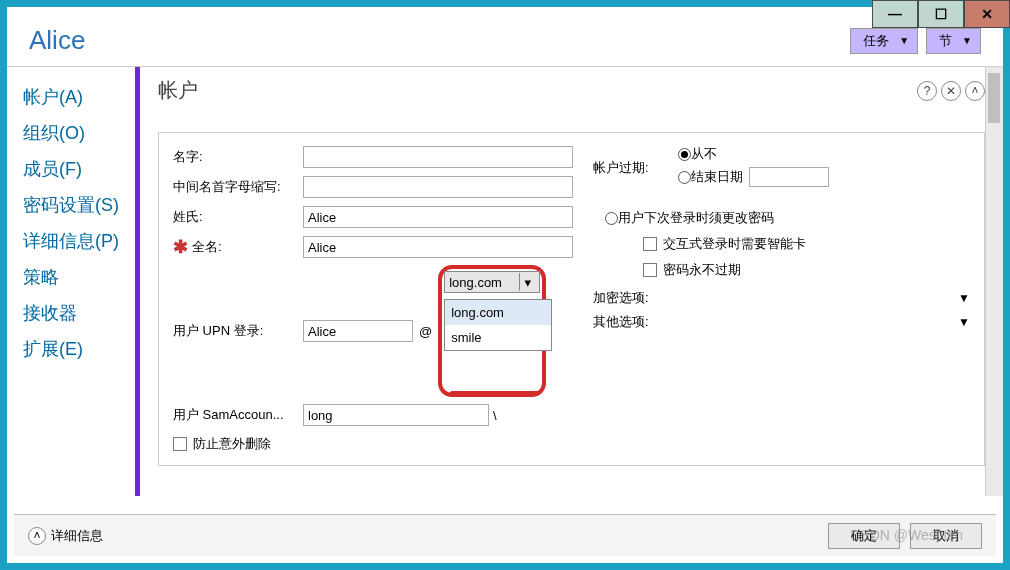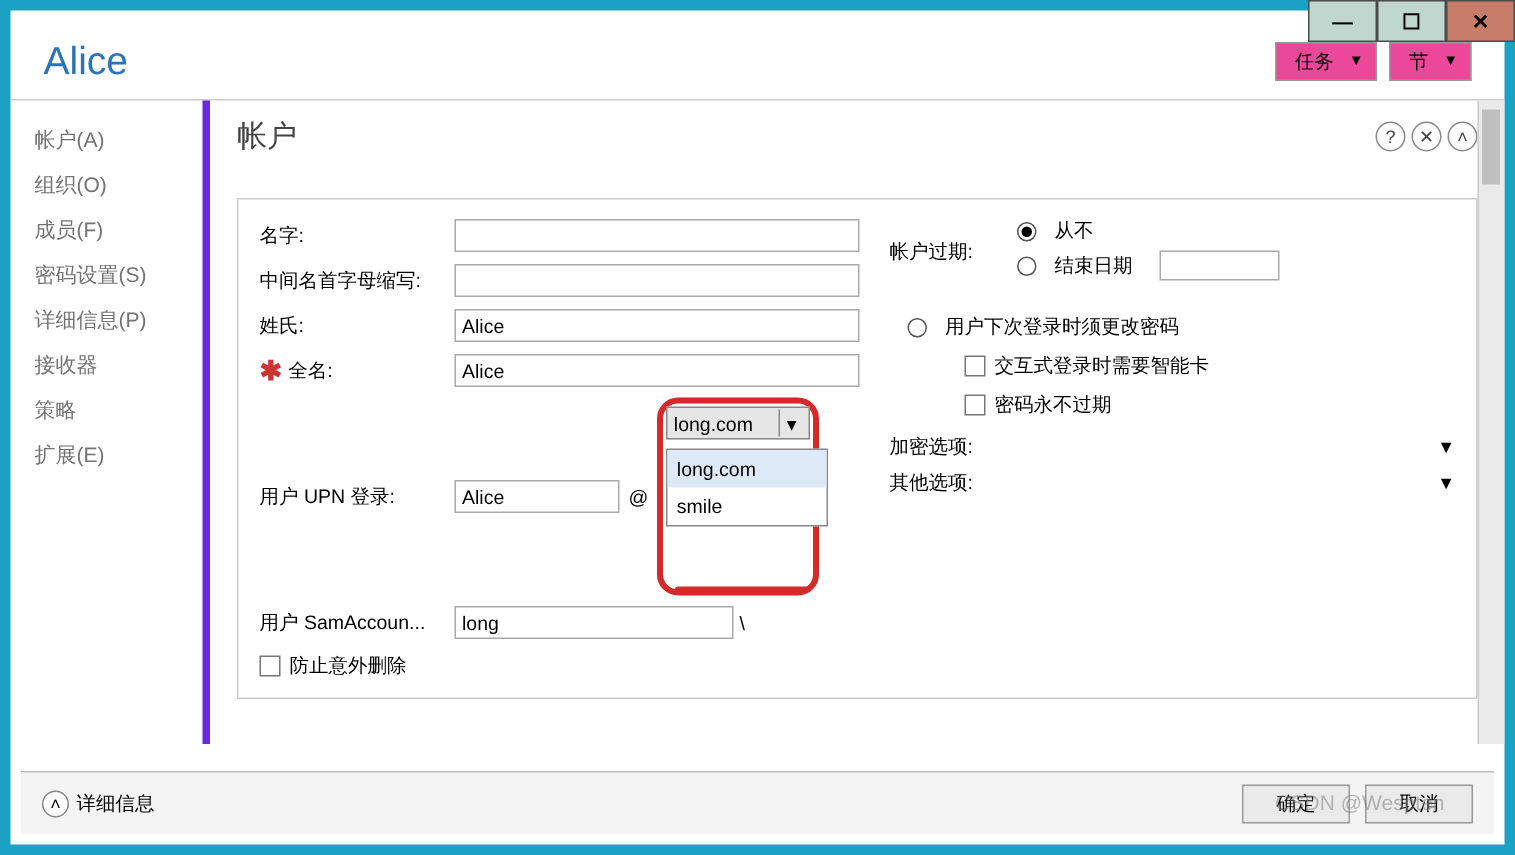--- a/index.html
+++ b/index.html
@@ -6,26 +6,26 @@
 body { font-family: "Microsoft YaHei", "Segoe UI", Tahoma, sans-serif; font-size: 13px; background: #fff; color: #000; }
 
 .outer-frame { width: 1010px; height: 570px; border: 7px solid #1ba1c4; background: #fff; position: relative; }
 
 .titlebar-controls { position: absolute; top: -7px; right: -7px; display: flex; }
 .tb-btn { width: 46px; height: 28px; background: #bfd7cf; border: 1px solid #4b4b4b; display: flex; align-items: center; justify-content: center; font-size: 14px; font-weight: bold; cursor: pointer; }
 .tb-btn.close { background: #c77d6a; }
 
 .header-row { display: flex; align-items: center; padding: 18px 22px 10px 22px; }
 .page-title { font-size: 26px; color: #2a73b7; font-weight: 400; flex: 1; }
-.hdr-dropdown { border: 1px solid #999; background: #ec4899; font-size: 13px; padding: 3px 8px 3px 12px; margin-left: 8px; display: inline-flex; align-items: center; gap: 10px; cursor: pointer; }
+.hdr-dropdown { border: 1px solid #999; background: #c4b5fd; font-size: 13px; padding: 3px 8px 3px 12px; margin-left: 8px; display: inline-flex; align-items: center; gap: 10px; cursor: pointer; }
 .hdr-dropdown .caret { font-size: 10px; }
 
 .main-area { display: flex; height: 430px; border-top: 1px solid #ccc; }
 .sidebar { width: 128px; padding: 12px 0 0 16px; }
-.sidebar-item { padding: 6px 0; font-size: 14px; color: #737373; cursor: pointer; }
+.sidebar-item { padding: 6px 0; font-size: 18px; color: #0369a1; cursor: pointer; }
 
 .content { flex: 1; position: relative; overflow: hidden; border-left: 5px solid #6d28d9; padding: 10px 18px 0 18px; }
 .section-title { font-size: 20px; color: #444; margin-bottom: 8px; display: flex; align-items: center; }
 .section-actions { margin-left: auto; display: flex; gap: 4px; }
 .circle-btn { width: 20px; height: 20px; border: 1px solid #888; border-radius: 50%; display: flex; align-items: center; justify-content: center; font-size: 12px; background: #fff; cursor: pointer; line-height: 1; }
 .section-box { border: 1px solid #ccc; padding: 12px 14px; position: relative; min-height: 330px; margin-top: 28px; }
 
 .two-col { display: flex; gap: 20px; }
 .left-col { flex: 0 0 400px; }
 .right-col { flex: 1; }
@@ -43,21 +43,21 @@
 .upn-domain .caret-btn { border-left: 1px solid #888; width: 16px; display: flex; align-items: center; justify-content: center; margin-left: auto; height: 100%; }
 .upn-dropdown { position: absolute; top: 30px; left: 2px; width: 108px; border: 1px solid #888; background: #fff; }
 .upn-opt { padding: 5px 6px; font-size: 13px; cursor: pointer; }
 .upn-opt.sel { background: #dde9f7; }
 .red-underline { position: absolute; bottom: -2px; left: 8px; width: 90px; height: 4px; background: #d42a2a; border-radius: 2px; }
 
 .checkbox-row { display: flex; align-items: center; gap: 6px; margin-top: 8px; }
 .cb { width: 14px; height: 14px; border: 1px solid #777; background: #fff; display: inline-flex; align-items: center; justify-content: center; font-size: 11px; cursor: pointer; }
 .cb.checked::after { content: "✓"; color: #000; }
 
-.radio-row { display: flex; align-items: center; gap: 12px; margin-bottom: 4px; }
+.radio-row { display: flex; align-items: center; gap: 0; margin-bottom: 4px; }
 .rb { width: 13px; height: 13px; border: 1px solid #555; border-radius: 50%; display: inline-flex; align-items: center; justify-content: center; cursor: pointer; }
 .rb.sel::after { content: ""; width: 7px; height: 7px; background: #000; border-radius: 50%; }
 
 .right-label { font-size: 13px; margin-bottom: 6px; display: flex; align-items: center; }
 .right-sub { margin-left: 12px; }
 .right-sub2 { margin-left: 34px; padding-left: 16px; }
 .toggle-caret { margin-left: auto; font-size: 12px; cursor: pointer; }
 
 .links-row { margin-top: 34px; display: flex; gap: 50px; padding-left: 46px; }
 .link { color: #2a73b7; font-size: 13px; cursor: pointer; }
@@ -97,22 +97,22 @@
     </div>
   </div>
 
   <div class="main-area">
     <div class="sidebar">
       <div class="sidebar-item">帐户(A)</div>
       <div class="sidebar-item">组织(O)</div>
       <div class="sidebar-item">成员(F)</div>
       <div class="sidebar-item">密码设置(S)</div>
       <div class="sidebar-item">详细信息(P)</div>
+      <div class="sidebar-item">策略</div>
       <div class="sidebar-item">接收器</div>
-      <div class="sidebar-item">策略</div>
       <div class="sidebar-item">扩展(E)</div>
     </div>
 
     <div class="content">
       <div class="scrollbar-v">
         <div class="scroll-thumb"></div>
       </div>
 
       <div class="section-title">
         <span>帐户</span>

